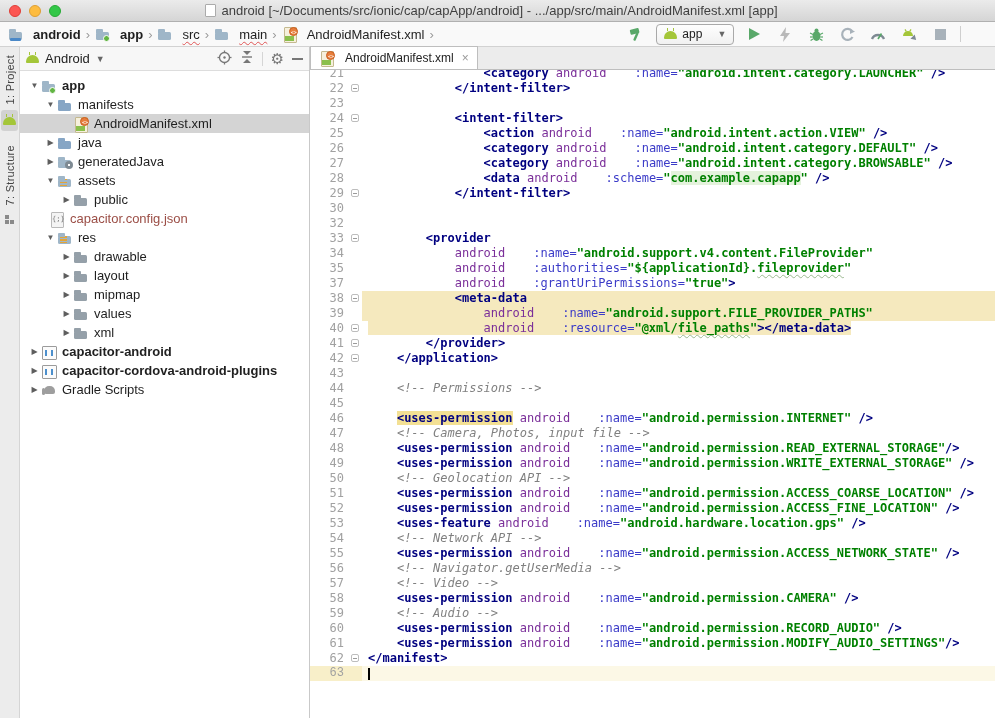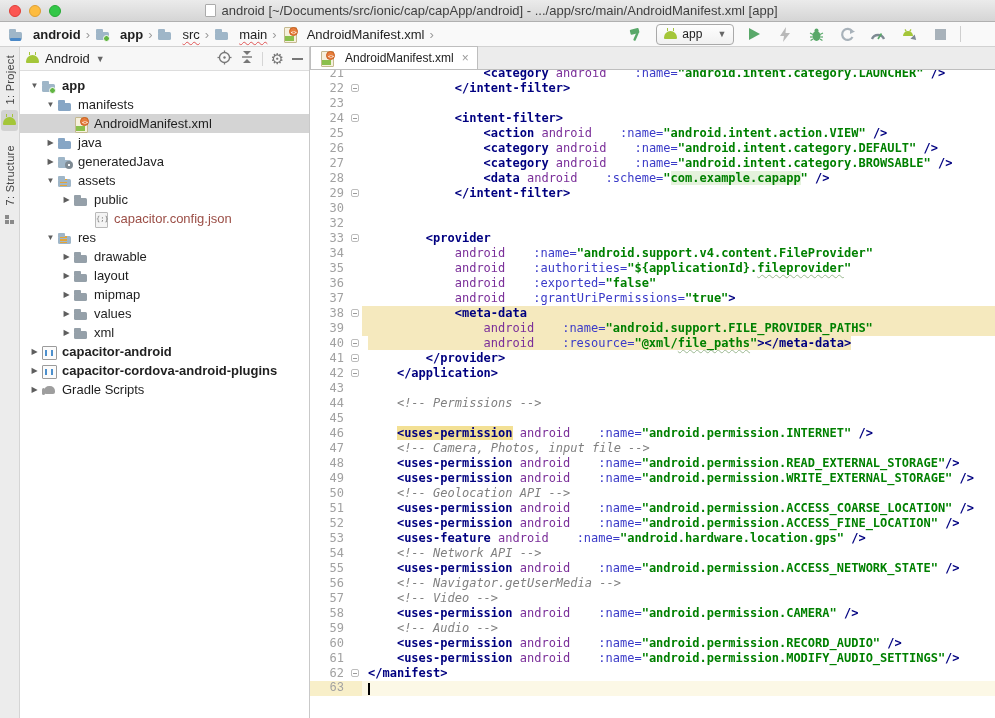--- a/index.html
+++ b/index.html
@@ -324,21 +324,21 @@
           <span class="ic ic-folder-lines fld">
             <b></b>
           </span>
           <span class="tlabel">assets</span>
         </div>
         <div class="trow" style="padding-left: 40px;">
           <span class="arrow">▶</span>
           <span class="ic ic-folder-dark fld"><b></b></span>
           <span class="tlabel">public</span>
         </div>
-        <div class="trow" style="padding-left: 60px;">
+        <div class="trow" style="padding-left: 16px;">
           <span class="arrow"></span>
           <span class="ic ic-json-file"><b></b></span>
           <span class="tlabel" style="color: rgb(155, 78, 70);">capacitor.config.json</span>
         </div>
         <div class="trow" style="padding-left: 24px;">
           <span class="arrow">▼</span>
           <span class="ic ic-folder-lines fld">
             <b></b>
           </span>
           <span class="tlabel">res</span>
@@ -452,24 +452,20 @@
           </div>
           <div class="crow">
             <div class="gut">34</div>
             <div class="ctext"><span>            </span><span class="seg-ns">android</span><span class="seg-at">:name=</span><span class="seg-v">"android.support.v4.content.FileProvider"</span></div>
           </div>
           <div class="crow">
             <div class="gut">35</div>
             <div class="ctext"><span>            </span><span class="seg-ns">android</span><span class="seg-at">:authorities=</span><span class="seg-v">"${applicationId}.</span><span class="seg-vw">fileprovider</span><span class="seg-v">"</span></div>
           </div>
           <div class="crow">
-            <div class="gut">36</div>
-            <div class="ctext"><span>            </span><span class="seg-ns">android</span><span class="seg-at">:exported=</span><span class="seg-v">"false"</span></div>
-          </div>
-          <div class="crow">
             <div class="gut">37</div>
             <div class="ctext"><span>            </span><span class="seg-ns">android</span><span class="seg-at">:grantUriPermissions=</span><span class="seg-v">"true"</span><span class="seg-t">&gt;</span></div>
           </div>
           <div class="crow hl-full">
             <div class="gut">38<span class="fold"></span></div>
             <div class="ctext"><span>            </span><span class="seg-t">&lt;meta-data</span></div>
           </div>
           <div class="crow hl-full">
             <div class="gut">39</div>
             <div class="ctext"><span>                </span><span class="seg-ns">android</span><span class="seg-at">:name=</span><span class="seg-v">"android.support.FILE_PROVIDER_PATHS"</span></div>

